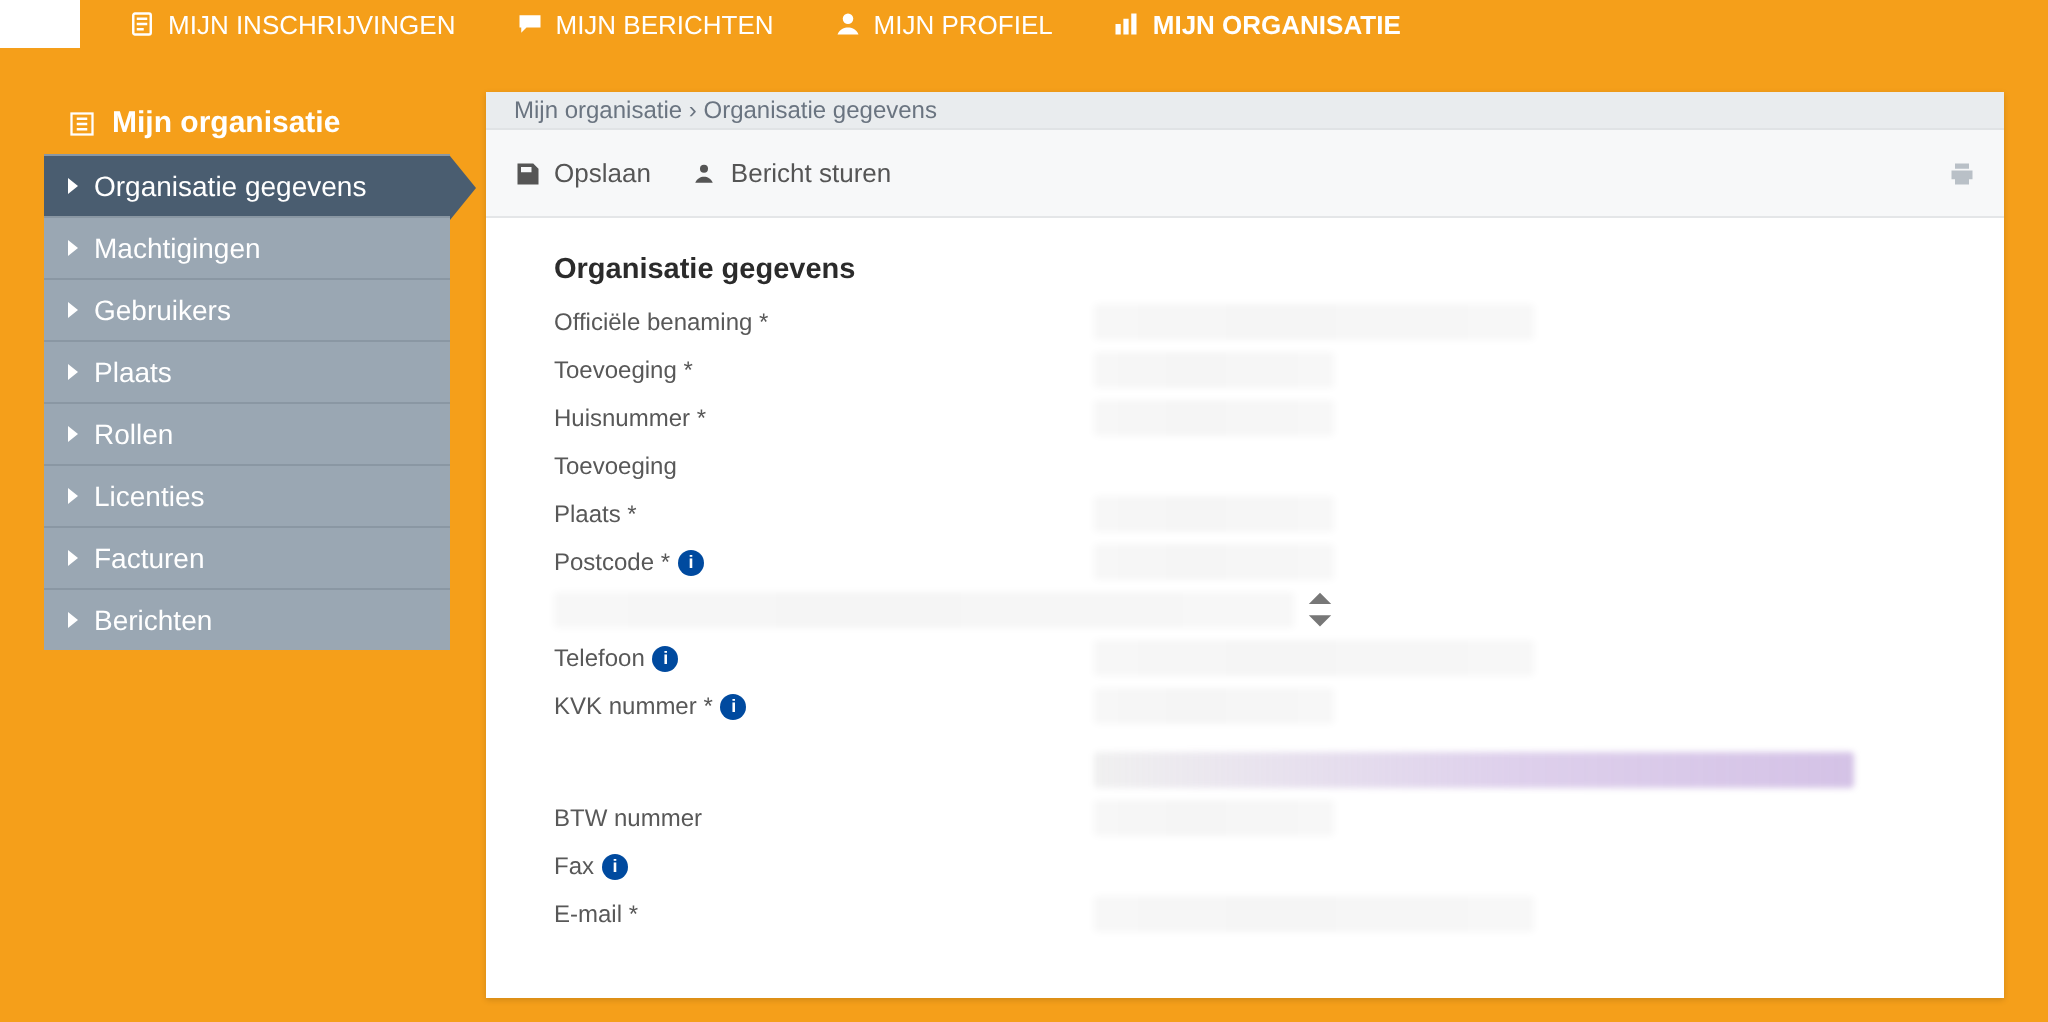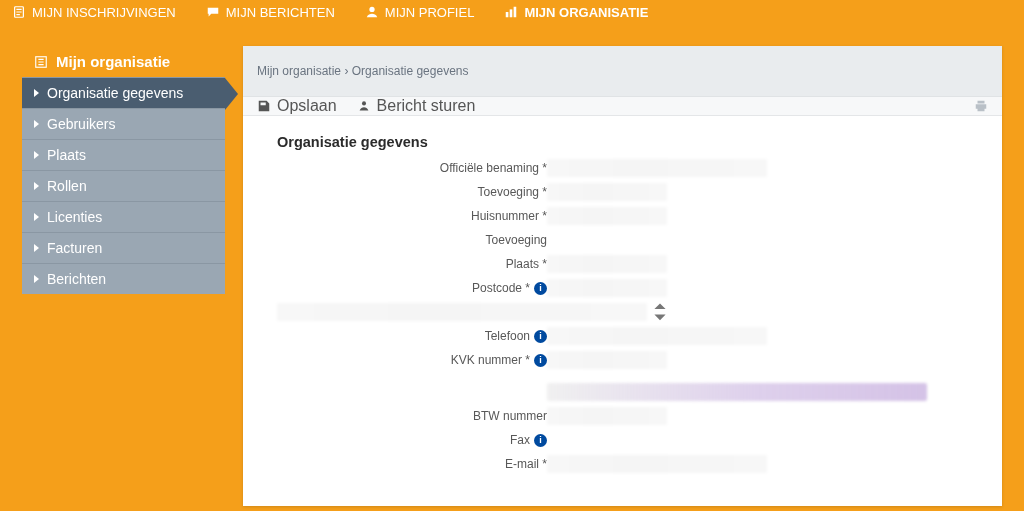--- a/index.html
+++ b/index.html
@@ -9,23 +9,24 @@
     background: #fff;
     width: 1024px;
     height: 511px;
     overflow: hidden;
   }
   .topbar {
     background: #f59f1a;
     height: 24px;
     display: flex;
     align-items: center;
-    padding: 0 12px;
+    padding: 0 24px;
     color: #fff;
     overflow: hidden;
+    margin-left: 40px;
   }
   .topnav {
     display: flex;
     gap: 30px;
     align-items: center;
     height: 24px;
   }
   .topnav .nav-item {
     display: flex;
     align-items: center;
@@ -96,32 +97,32 @@
 
   .panel {
     flex: 1;
     background: #fff;
     box-shadow: 0 1px 3px rgba(0,0,0,.15);
   }
   .crumb-bar {
     background: #e9ecee;
     color: #6a7480;
     font-size: 12px;
-    padding: 18px 14px;
+    padding: 2px 14px;
     border-bottom: 1px solid #e0e3e5;
   }
   .action-bar {
     background: #f7f8f9;
     border-bottom: 1px solid #e4e6e8;
-    padding: 0 14px;
+    padding: 14px 14px;
     display: flex;
     align-items: center;
     gap: 20px;
     color: #555;
-    font-size: 16px;
+    font-size: 13px;
   }
   .action-bar .spacer { flex: 1; }
   .action-btn {
     display: flex; align-items: center; gap: 6px;
     cursor: pointer;
   }
 
   .form-wrap {
     padding: 18px 34px 30px 34px;
   }
@@ -137,21 +138,20 @@
     min-height: 24px;
     padding: 1px 0;
   }
   .form-row .label {
     flex: 0 0 270px;
     color: #585858;
     font-size: 12px;
     display: flex;
     align-items: center;
     gap: 4px;
-    justify-content: flex-end;
   }
   .form-row .field {
     flex: 1;
     height: 18px;
     background: linear-gradient(90deg, rgba(0,0,0,0.03) 0%, rgba(0,0,0,0.04) 40%, rgba(0,0,0,0.03) 100%);
     border-radius: 2px;
     filter: blur(1.5px);
   }
   .form-row .field.short { max-width: 120px; }
   .form-row .field.med { max-width: 220px; }
@@ -234,20 +234,24 @@
             <rect x="2" y="2" width="12" height="12"></rect>
             <path d="M5 5h6M5 8h6M5 11h6"></path>
           </svg>
       </span>
       <span>Mijn organisatie</span>
     </div>
 
     <div class="menu-item active">
       <span class="arrow-right"></span>
       <span>Organisatie gegevens</span>
+    </div>
+    <div class="menu-item">
+      <span class="arrow-right"></span>
+      <span>Machtigingen</span>
     </div>
     <div class="menu-item">
       <span class="arrow-right"></span>
       <span>Gebruikers</span>
     </div>
     <div class="menu-item">
       <span class="arrow-right"></span>
       <span>Plaats</span>
     </div>
     <div class="menu-item">

